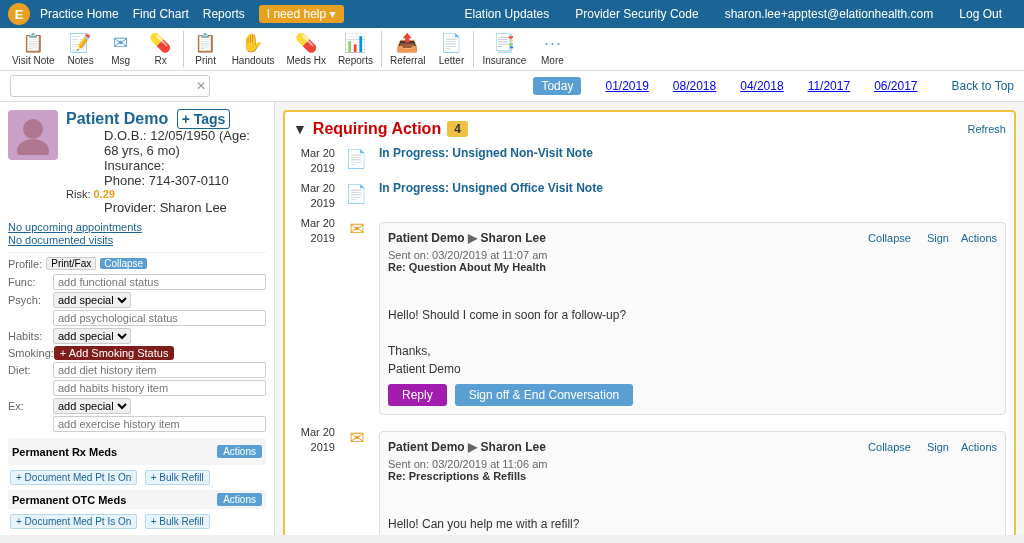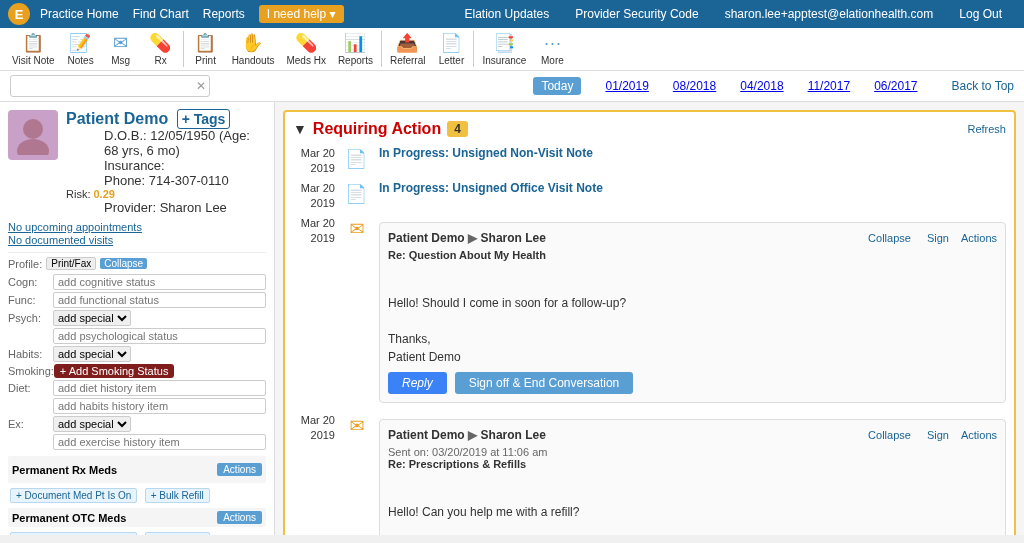--- a/index.html
+++ b/index.html
@@ -128,21 +128,21 @@
     }
     .message-header { display: flex; justify-content: space-between; align-items: center; margin-bottom: 4px; }
     .message-from { font-size: 12px; font-weight: bold; color: #333; }
     .message-from .arrow { color: #666; }
     .message-meta { font-size: 11px; color: #666; }
     .message-actions { font-size: 11px; color: #1a6496; display: flex; gap: 8px; }
     .message-actions span { cursor: pointer; }
     .message-re { font-size: 11px; color: #333; font-weight: bold; margin-bottom: 4px; }
     .message-body { font-size: 12px; color: #333; line-height: 1.5; margin-bottom: 6px; margin-top: 33px; }
     .message-footer { display: flex; gap: 8px; }
-    .btn-reply { background: #3b82f6; color: white; border: none; border-radius: 3px; padding: 4px 14px; font-size: 12px; cursor: pointer; font-style: italic; }
+    .btn-reply { background: #a21caf; color: white; border: none; border-radius: 3px; padding: 4px 14px; font-size: 12px; cursor: pointer; }
     .btn-signoff { background: #5a9fd4; color: white; border: none; border-radius: 3px; padding: 4px 14px; font-size: 12px; cursor: pointer; }
 
     .envelope-icon { color: #e8a020; font-size: 18px; }
     .doc-icon { color: #5a9fd4; font-size: 18px; }
 
     
     .msg-row { display: flex; gap: 8px; margin: 4px 0; }
     .msg-date-col { min-width: 42px; text-align: right; font-size: 11px; color: #333; line-height: 1.4; }
     .msg-icon-col { width: 28px; display: flex; align-items: flex-start; justify-content: center; padding-top: 2px; }
     .msg-content-col { flex: 1; }
@@ -268,24 +268,20 @@
     </div>
 
     <a class="sidebar-link" href="#">No upcoming appointments</a>
     <a class="sidebar-link" href="#">No documented visits</a>
 
     <div class="sidebar-section">
       <div style="display:flex; align-items:center; gap:4px; margin-bottom:4px;">
         <span style="font-size:11px; color:#666;">Profile:</span>
         <span class="print-btn" style="background:#eee; border:1px solid #ccc; border-radius:2px; padding:0 4px; font-size:10px; cursor:pointer;">Print/Fax</span>
         <span class="collapse-btn" style="background:#5a9fd4; color:white; border-radius:2px; padding:0px 4px; font-size:10px; cursor:pointer;">Collapse</span>
-      </div>
-      <div class="sidebar-field">
-        <label>Cogn:</label>
-        <input type="text" style="color: rgb(153, 153, 153);" placeholder="add cognitive status">
       </div>
       <div class="sidebar-field">
         <label>Func:</label>
         <input type="text" style="color: rgb(153, 153, 153);" placeholder="add functional status">
       </div>
       <div class="sidebar-field">
         <label>Psych:</label>
         <select><option>add special</option></select>
       </div>
       <div class="sidebar-field">
@@ -382,20 +378,21 @@
                 <span>Patient Demo</span>
                 <span class="arrow"> ▶ </span>
                 <span>Sharon Lee</span>
               </div>
               <div class="message-actions">
                 <span class="collapse-link">Collapse</span>
                 <span class="sign-link">Sign</span>
                 <span class="actions-link">Actions</span>
               </div>
             </div>
+            <div class="message-meta">Sent on: 03/20/2019 at 11:07 am</div>
             <div class="message-re">Re: Question About My Health</div>
             <div class="message-body">
               Hello! Should I come in soon for a follow-up?<br><br>
               Thanks,<br>
               Patient Demo
             </div>
             <div class="message-footer">
               <button class="btn-reply">Reply</button>
               <button class="btn-signoff">Sign off &amp; End Conversation</button>
             </div>

